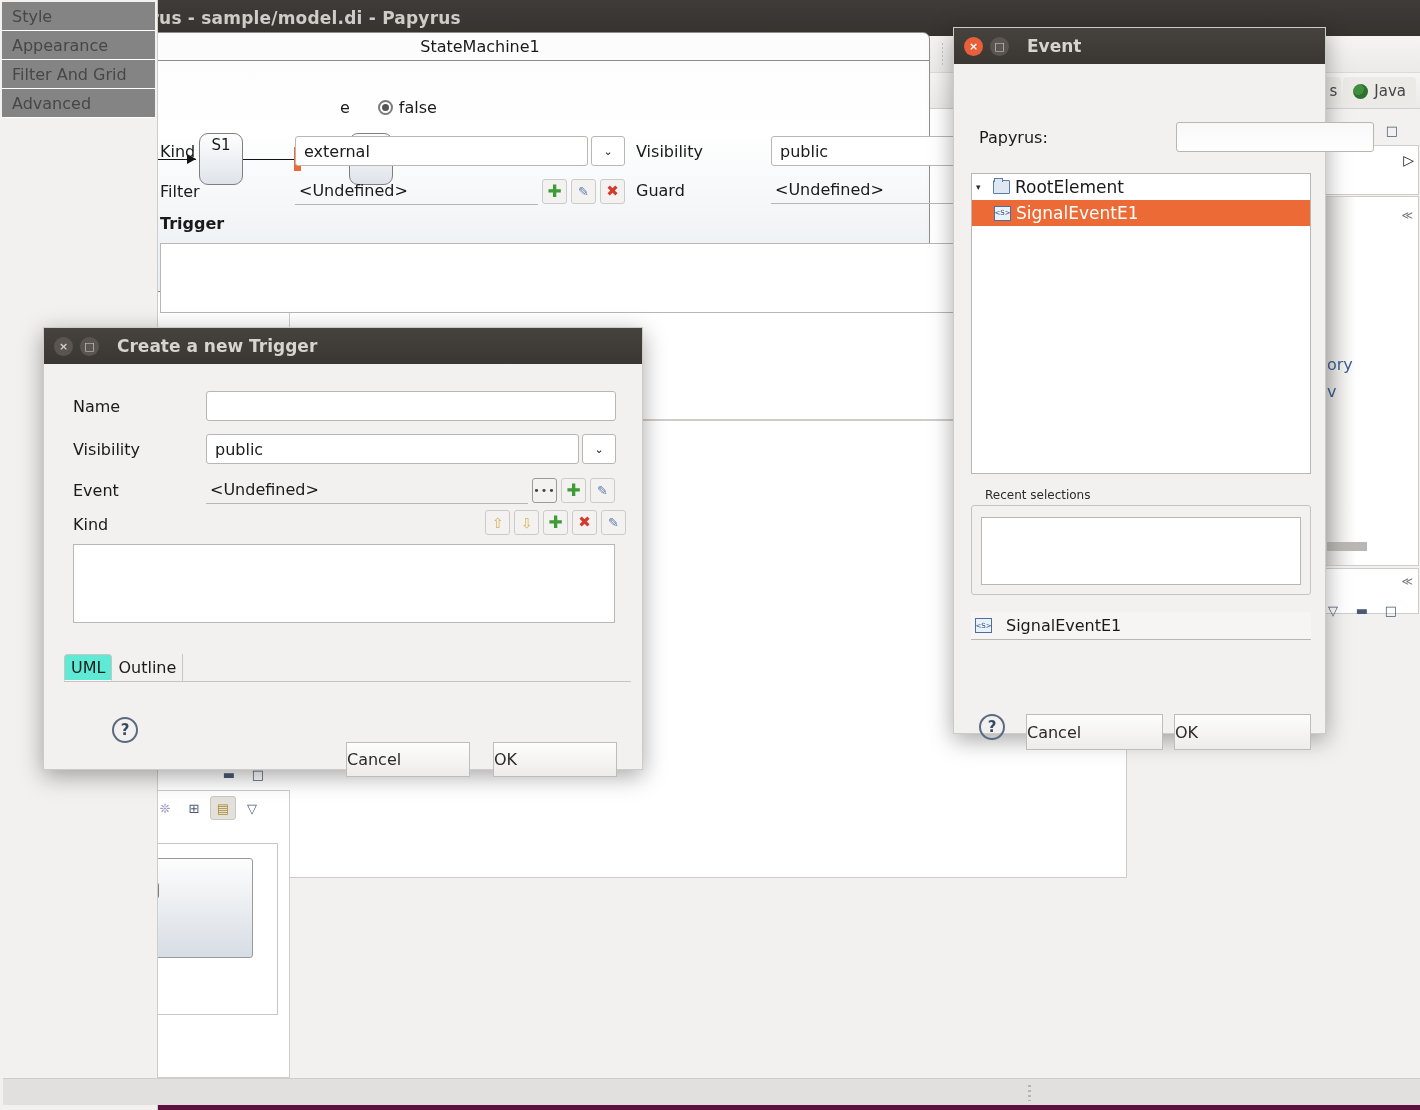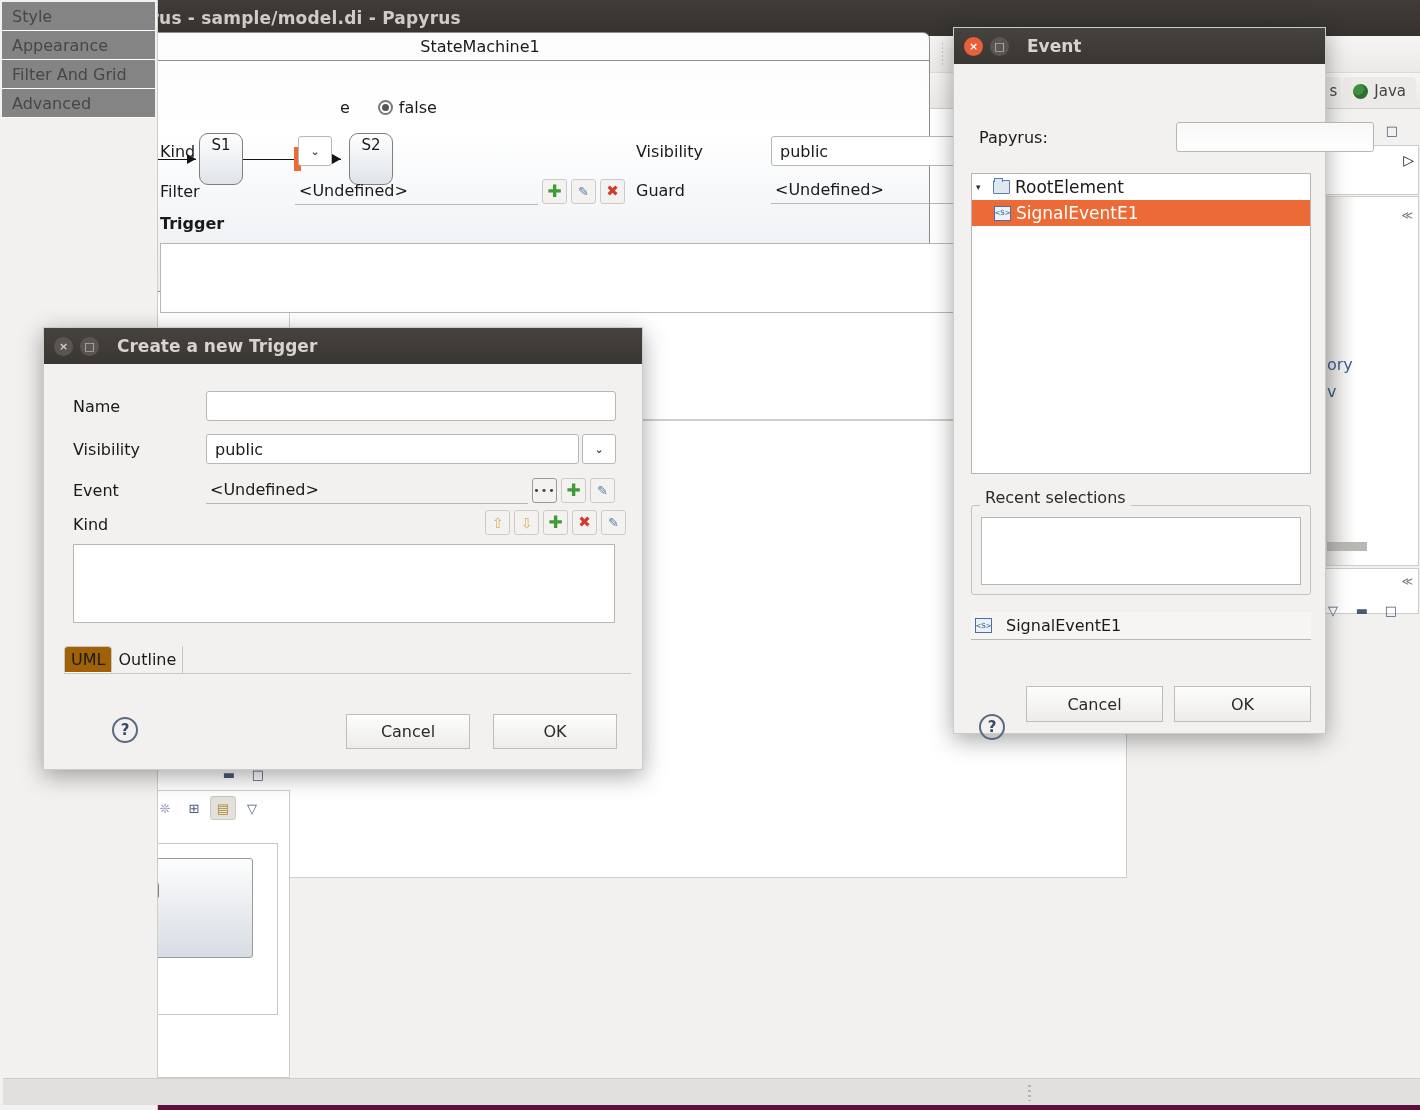--- a/index.html
+++ b/index.html
@@ -211,42 +211,42 @@
     display:flex; align-items:center; color:#d7d3ce; font-weight:bold; font-size:17px; }
   .dlg-title .wbtns { padding-left:10px; }
   .dlg-title .label { margin-left:18px; }
   .dlg-title .wbtn.red { background:#e8603a; color:#fff; }
 
   #dlgTrigger { left:43px; top:327px; width:600px; height:443px; }
   #dlgEvent   { left:953px; top:27px;  width:373px; height:707px; }
 
   .dlgbtn { min-width:124px;height:35px;border:1px solid #bfbdba;border-radius:0;
      background:linear-gradient(180deg,#fdfdfd,#eeecea); font-size:16px; color:#2a2a2a;
-     display:flex;align-items:center;justify-content:center; }
+     display:flex;align-items:center;justify-content:flex-start;margin-top:28px; }
   .helpq { width:26px;height:26px;border-radius:50%;border:2px solid #5a6a80;color:#3b4a60;
      display:flex;align-items:center;justify-content:center;font-size:15px;font-weight:bold; }
 
   .tabstrip { position:absolute; display:flex; align-items:flex-end;
      border-bottom:1px solid #c8c6c3; }
   .mtab { height:27px; padding:0 6px; display:flex; align-items:center; font-size:16px;
      color:#1a1a1a; }
-  .mtab.sel { background:#a16207; border:1px solid #c8c6c3; border-bottom-color:#fff;
-     border-radius:4px 4px 0 0; }
+  .mtab.sel { background:#5eead4; border:1px solid #c8c6c3; border-bottom-color:#fff;
+     border-radius:4px 4px 0 0;margin-top:8px; }
   .mtab.unsel { border-right:1px solid #c8c6c3; }
 
   
   .treebox { background:#fff; border:1px solid #b9b7b4; }
   .trow { display:flex; align-items:center; gap:5px; height:26px; padding:0 4px; font-size:17px; }
   .trow.sel { background:#ec6a35; color:#fff; }
   .ic-pkg { width:17px;height:14px;background:#dfe8f2;border:1px solid #5a7ca5;position:relative;border-radius:1px;}
   .ic-pkg:before{content:"";position:absolute;left:0;top:-3px;width:7px;height:3px;background:#dfe8f2;border:1px solid #5a7ca5;border-bottom:none;}
   .ic-sigev { width:17px;height:15px;border:1px solid #4a6fa0;background:#eaf1f8;position:relative;
      font-size:7px;color:#2a4f7a;display:flex;align-items:center;justify-content:center; }
   .groupbox { border:1px solid #c5c3c0; border-radius:3px; position:absolute; }
-  .grouplabel { position:absolute; background:#f2f1f0; padding:0 5px; font-size:16px; color:#2a2a2a; }
+  .grouplabel { position:absolute; background:#f2f1f0; padding:0 5px; font-size:12px; color:#2a2a2a; }
 
   
   .statusbar { position:absolute; left:3px; bottom:5px; width:1417px; height:27px;
      background:#e2e0de; border-top:1px solid #cfcdca; }
   .grip { position:absolute; left:1025px; top:6px; width:3px; height:16px;
      background:repeating-linear-gradient(180deg,#b6b4b1 0 2px,transparent 2px 5px); }
 </style>
 </head>
 <body>
 
@@ -584,20 +584,23 @@
       <div class="frow" style="position:absolute;left:182px;top:98px;gap:8px">
         <span class="flabel">e</span>
         <span style="display:flex;align-items:center;margin-left:20px">
           <span class="radio-dot"></span>
           <span class="flabel">false</span>
         </span>
       </div>
 
       <div class="frow" style="position:absolute;left:2px;top:136px;">
         <span class="flabel" style="width:135px">Kind</span>
+        <span class="finput" style="width:293px">
+            <span>external</span>
+          </span>
         <span class="combo-arrow">
             <span>⌄</span>
           </span>
       </div>
 
       <div class="frow" style="position:absolute;left:478px;top:136px;">
         <span class="flabel" style="width:135px">Visibility</span>
         <span class="finput" style="width:293px">
             <span>public</span>
           </span>

